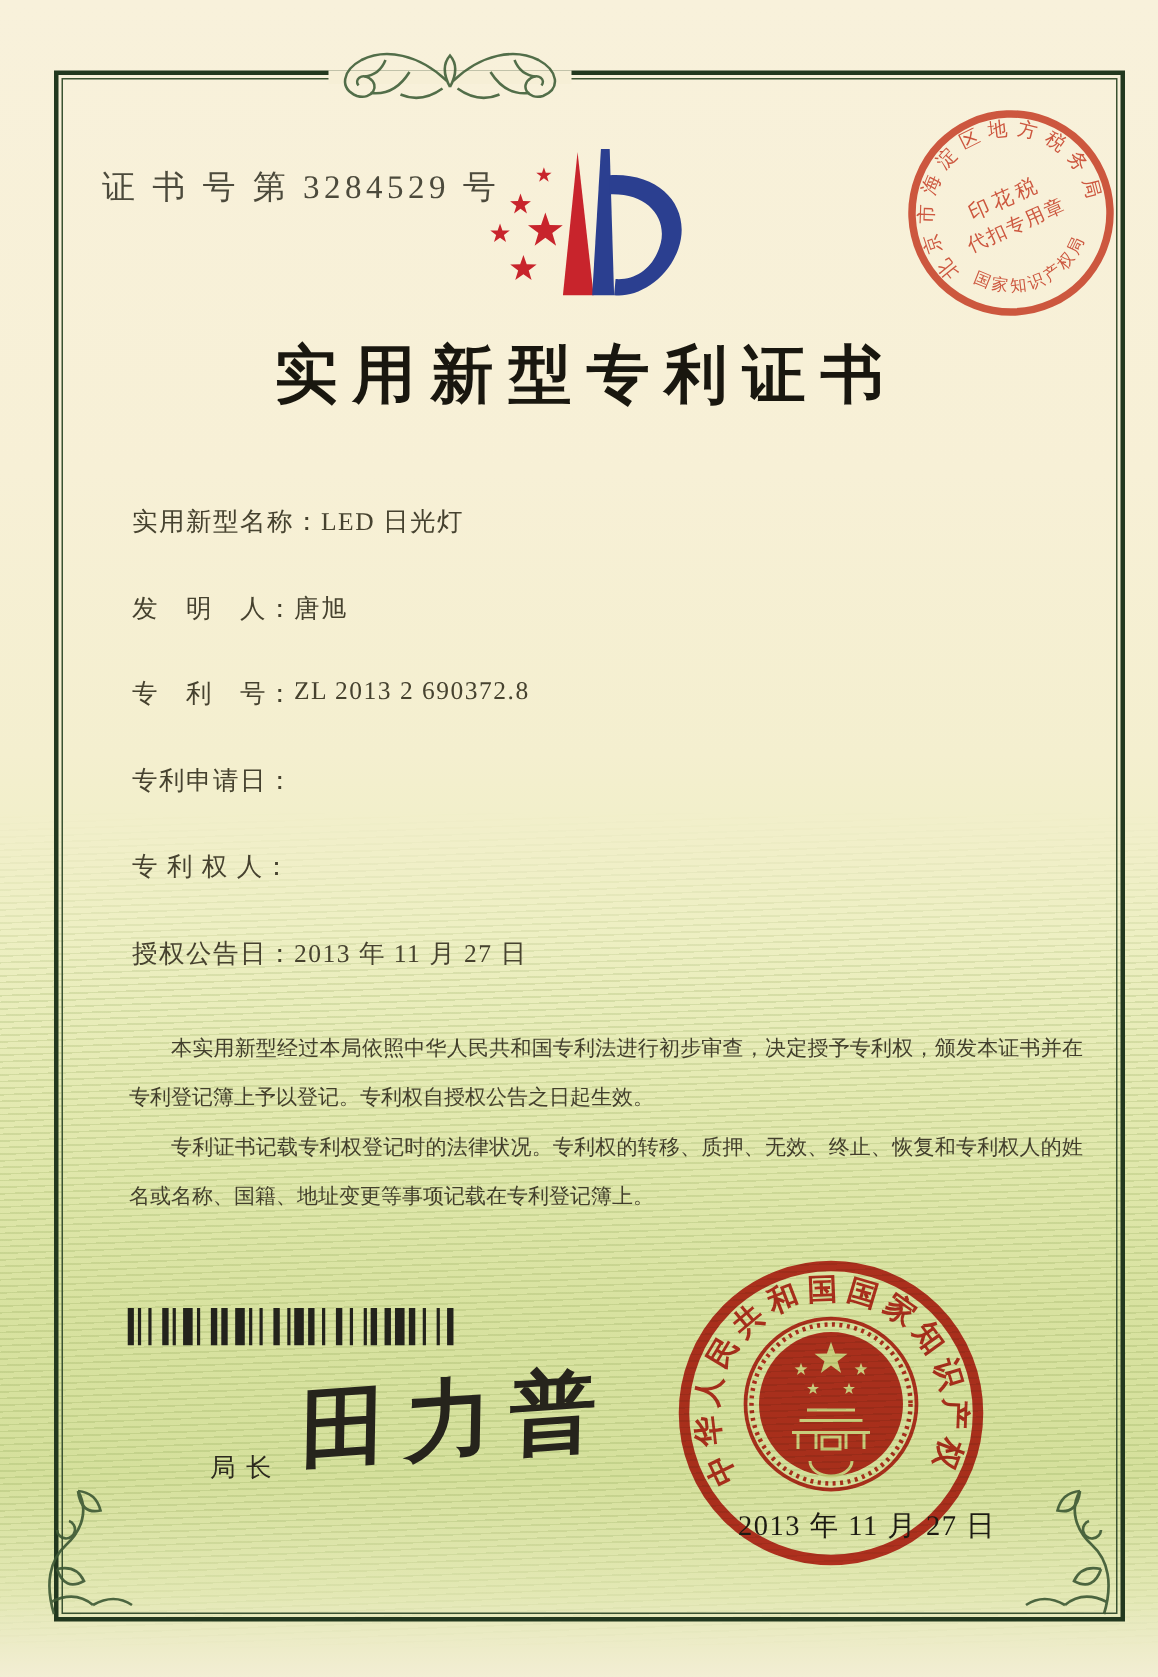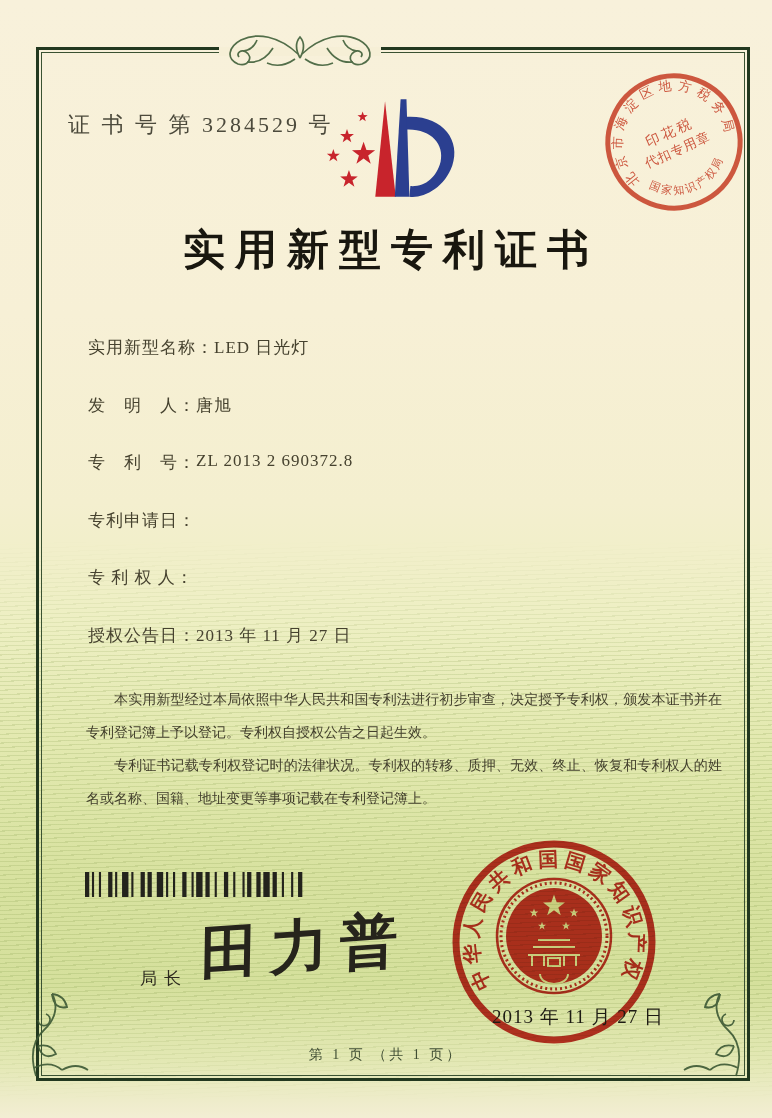--- a/index.html
+++ b/index.html
@@ -231,15 +231,14 @@
         </g>
       </g>
     </g>
     <defs>
       <path id="star5b" d="M0,-10 2.35,-3.24 9.51,-3.09 3.8,1.24 5.88,8.09 0,3.8 -5.88,8.09 -3.8,1.24 -9.51,-3.09 -2.35,-3.24 Z"></path>
     </defs>
   </svg>
 
   <div class="issue-date">2013 年 11 月 27 日</div>
 
-  <div class="footer">第 1 页 （共 1 页）</div>
 
 </div>
 
 </body></html>

